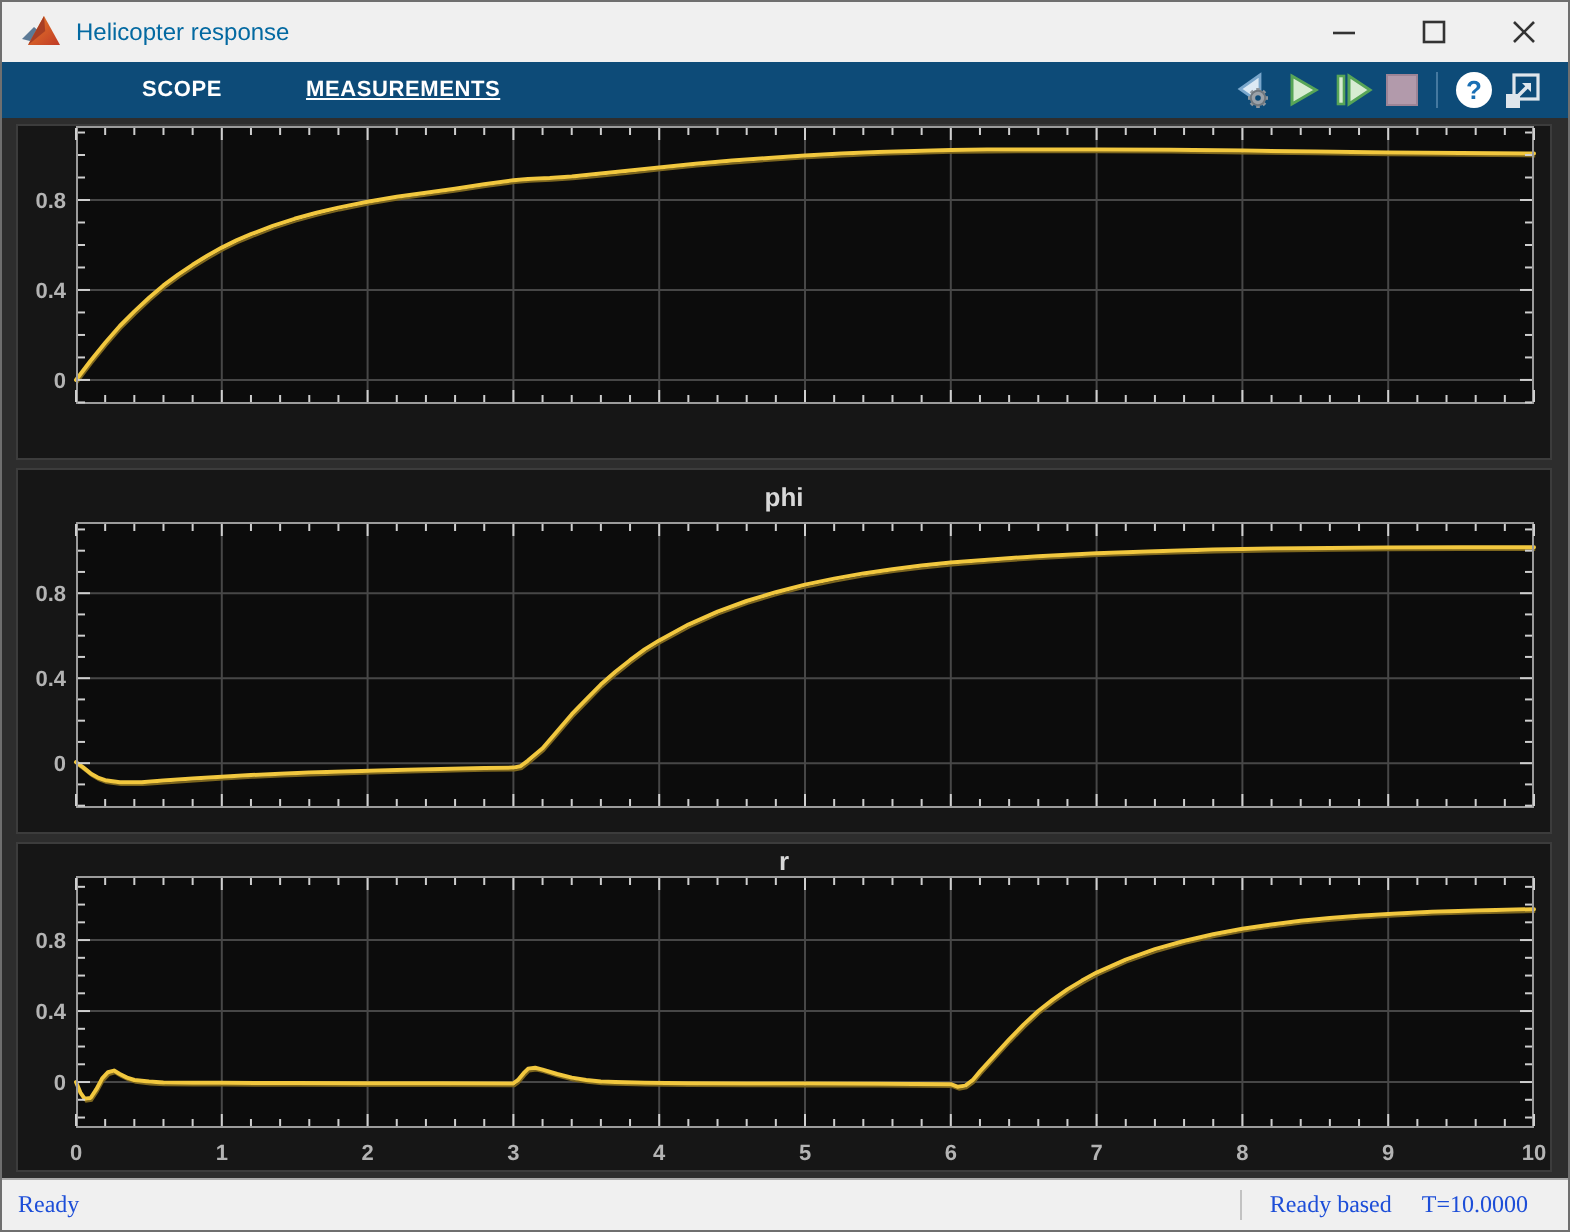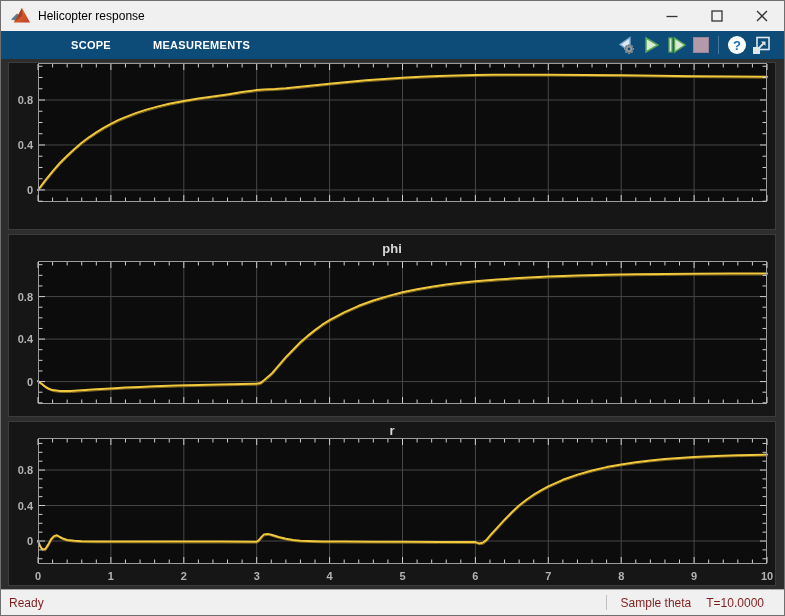--- a/index.html
+++ b/index.html
@@ -5,47 +5,47 @@
   html,body{margin:0;padding:0;background:#555;}
   .window{
     position:relative;width:785px;height:616px;box-sizing:border-box;
     border:1px solid #6f6f6f;background:#2d2d2d;
     font-family:"Liberation Sans",sans-serif;
     display:flex;flex-direction:column;overflow:hidden;
   }
   
   .titlebar{height:30px;background:#f0f0f0;display:flex;align-items:center;flex:0 0 auto;}
   .app-logo{width:22px;height:22px;margin-left:8px;flex:0 0 auto;}
-  .title-text{margin-left:7px;font-size:12px;color:#000000;}
+  .title-text{margin-left:7px;font-size:12px;color:#0369a1;}
   .winbtns{margin-left:auto;display:flex;height:100%;}
   .winbtn{width:45px;height:100%;display:flex;align-items:center;justify-content:center;cursor:default;}
   
   .toolbar{height:28px;background:#0d4b78;display:flex;align-items:center;flex:0 0 auto;padding-left:32px;}
   .tab{color:#ffffff;font-size:11px;font-weight:bold;letter-spacing:0.3px;cursor:default;}
   .tab.first{margin-left:38px;}
-  .tab.second{margin-left:42px;}
+  .tab.second{margin-left:42px;text-decoration:underline;}
   .tbicons{margin-left:auto;display:flex;align-items:center;margin-right:10px;}
   .tbbtn{width:25px;height:24px;display:flex;align-items:center;justify-content:center;}
   .tbsep{width:1px;height:18px;background:#4579a0;margin:0 5px;}
   
   .content{flex:1 1 auto;padding:3px 8px 0 7px;display:flex;flex-direction:column;gap:4px;background:#2d2d2d;}
   .panel{background:#161616;border:1px solid #3c3c3c;box-sizing:border-box;overflow:hidden;}
   .panel.p0{height:168px;}
   .panel.p1{height:183px;}
   .panel.p2{height:165px;}
   .panel-title{display:flex;align-items:center;justify-content:center;
     color:#d8d8d8;font-size:13px;font-weight:bold;}
   .p0 .panel-title{height:22px;}
   .p1 .panel-title{height:26px;}
   .p2 .panel-title{height:16px;}
   .axes-host{display:block;}
   .axes-host svg{display:block;}
   
   .statusbar{height:25px;background:#f0f0f0;border-top:1px solid #a8a8a8;
-    display:flex;align-items:center;font-size:12px;color:#7f1d1d;flex:0 0 auto;}
+    display:flex;align-items:center;font-size:12px;color:#1d4ed8;flex:0 0 auto;font-family:Liberation Serif, serif;}
   .status-left{margin-left:8px;}
   .status-right{margin-left:auto;display:flex;align-items:center;}
   .status-sep{width:1px;height:15px;background:#c2c2c2;margin-right:14px;}
   .status-mode{margin-right:15px;}
   .status-time{margin-right:20px;}
 </style>
 </head>
 <body>
 
 <div class="window">
@@ -610,18 +610,18 @@
             <text x="758" y="142" text-anchor="middle" font-size="11" font-weight="bold" fill="#b3b3b3" font-family="Liberation Sans, sans-serif">10</text>
           </svg>
         </div>
     </div>
   </div>
 
   <div class="statusbar">
     <span class="status-left">Ready</span>
     <div class="status-right">
       <span class="status-sep"></span>
-      <span class="status-mode">Sample theta</span>
+      <span class="status-mode">Ready based</span>
       <span class="status-time">T=10.0000</span>
     </div>
   </div>
 
 </div>
 
 </body></html>

